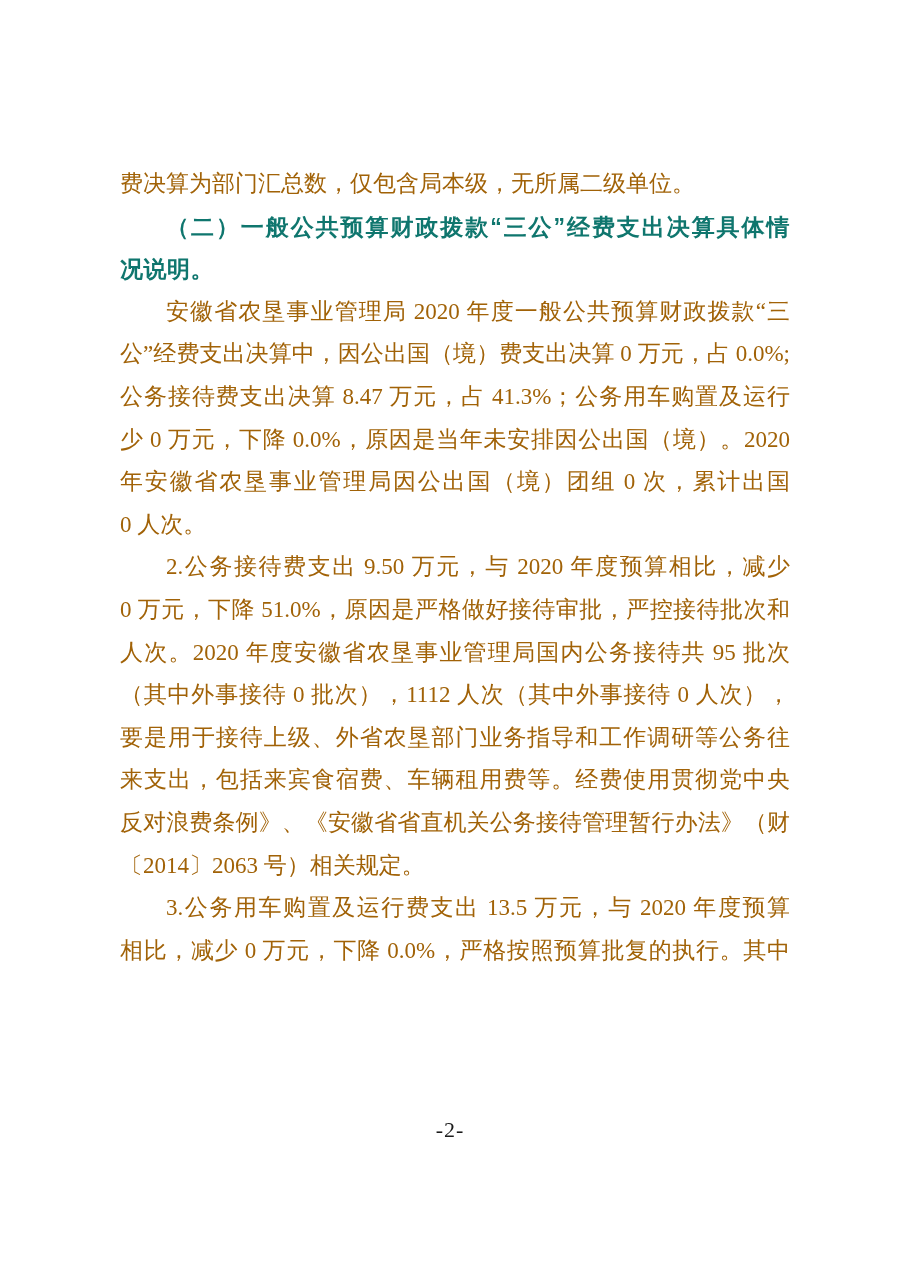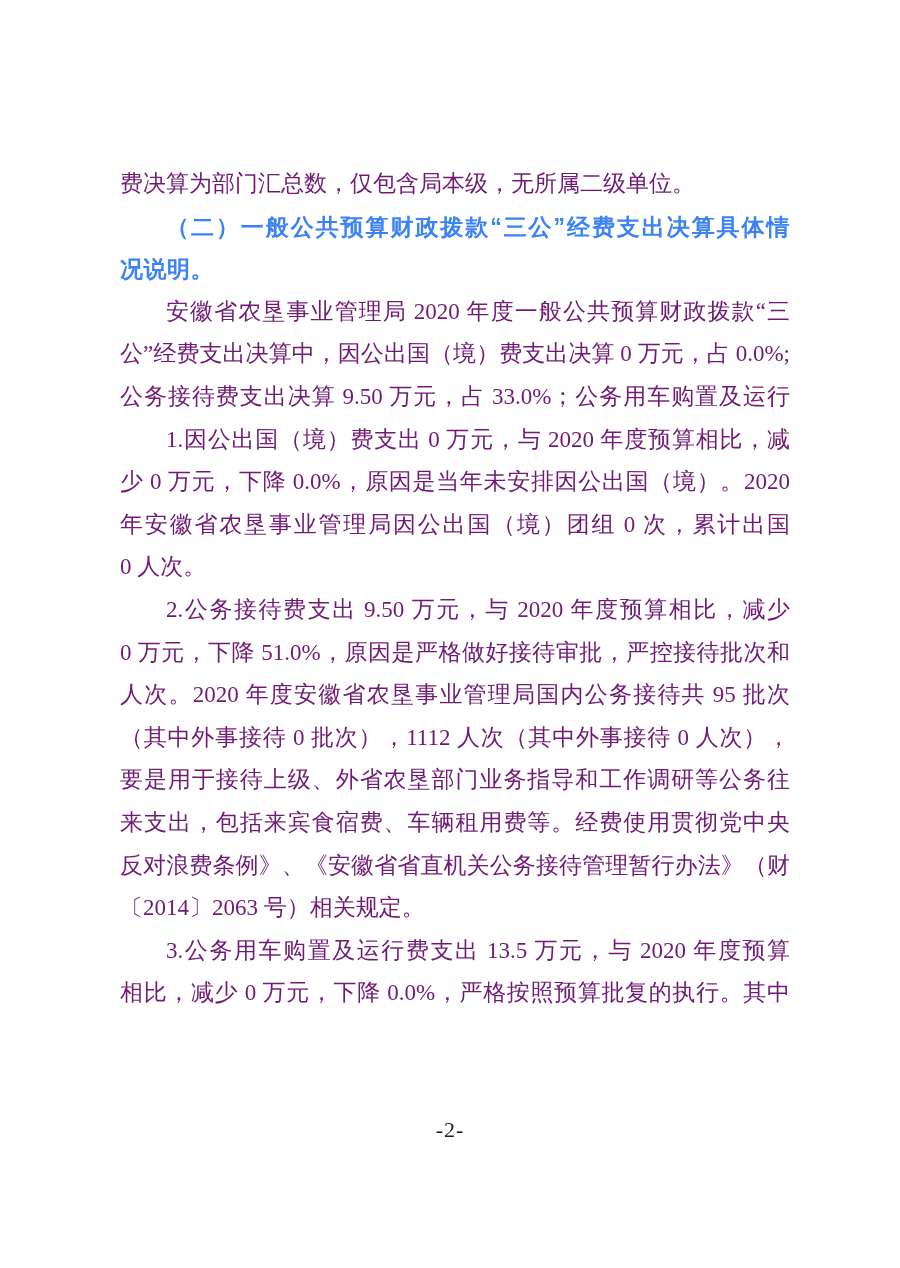--- a/index.html
+++ b/index.html
@@ -21,35 +21,35 @@
     left: 120px;
     top: 163px;
     width: 670px;
   }
   .line {
     font-size: 23px;
     line-height: 42.6px;
     height: 42.6px;
     white-space: nowrap;
     overflow: hidden;
-    color: #701a75;
+    color: #a16207;
   }
   .line.fill {
     white-space: normal;
     text-align: justify;
     text-align-last: justify;
   }
   .line.indent {
     text-indent: 46px;
   }
   .line.bold {
     font-weight: bold;
     font-family: "Liberation Sans", "DejaVu Sans", sans-serif;
     letter-spacing: 0.5px;
-    color: #3b82f6;
+    color: #0f766e;
   }
   .page-number {
     position: absolute;
     top: 1117px;
     left: 0;
     width: 100%;
     text-align: center;
     font-size: 22px;
     line-height: 26px;
     letter-spacing: 1px;
@@ -59,22 +59,21 @@
 </head>
 <body>
 
 <div class="page">
   <div class="text-block">
       <div class="line">费决算为部门汇总数，仅包含局本级，无所属二级单位。</div>
       <div class="line bold indent fill">（二）一般公共预算财政拨款“三公”经费支出决算具体情</div>
       <div class="line bold">况说明。</div>
       <div class="line indent fill">安徽省农垦事业管理局 2020 年度一般公共预算财政拨款“三</div>
       <div class="line fill">公”经费支出决算中，因公出国（境）费支出决算 0 万元，占 0.0%;</div>
-      <div class="line fill">公务接待费支出决算 9.50 万元，占 33.0%；公务用车购置及运行</div>
-      <div class="line indent fill">1.因公出国（境）费支出 0 万元，与 2020 年度预算相比，减</div>
+      <div class="line fill">公务接待费支出决算 8.47 万元，占 41.3%；公务用车购置及运行</div>
       <div class="line fill">少 0 万元，下降 0.0%，原因是当年未安排因公出国（境）。2020</div>
       <div class="line fill">年安徽省农垦事业管理局因公出国（境）团组 0 次，累计出国（境）</div>
       <div class="line">0 人次。</div>
       <div class="line indent fill">2.公务接待费支出 9.50 万元，与 2020 年度预算相比，减少</div>
       <div class="line fill">0 万元，下降 51.0%，原因是严格做好接待审批，严控接待批次和</div>
       <div class="line fill">人次。2020 年度安徽省农垦事业管理局国内公务接待共 95 批次</div>
       <div class="line fill">（其中外事接待 0 批次），1112 人次（其中外事接待 0 人次），主</div>
       <div class="line fill">要是用于接待上级、外省农垦部门业务指导和工作调研等公务往</div>
       <div class="line fill">来支出，包括来宾食宿费、车辆租用费等。经费使用贯彻党中央</div>
       <div class="line fill">反对浪费条例》、《安徽省省直机关公务接待管理暂行办法》（财行</div>

